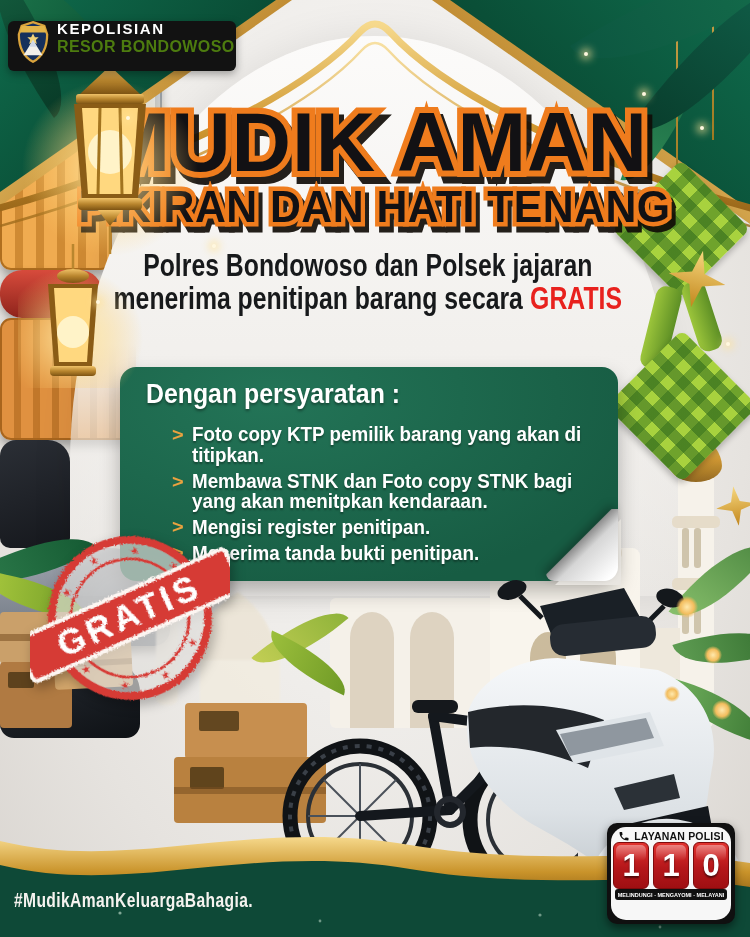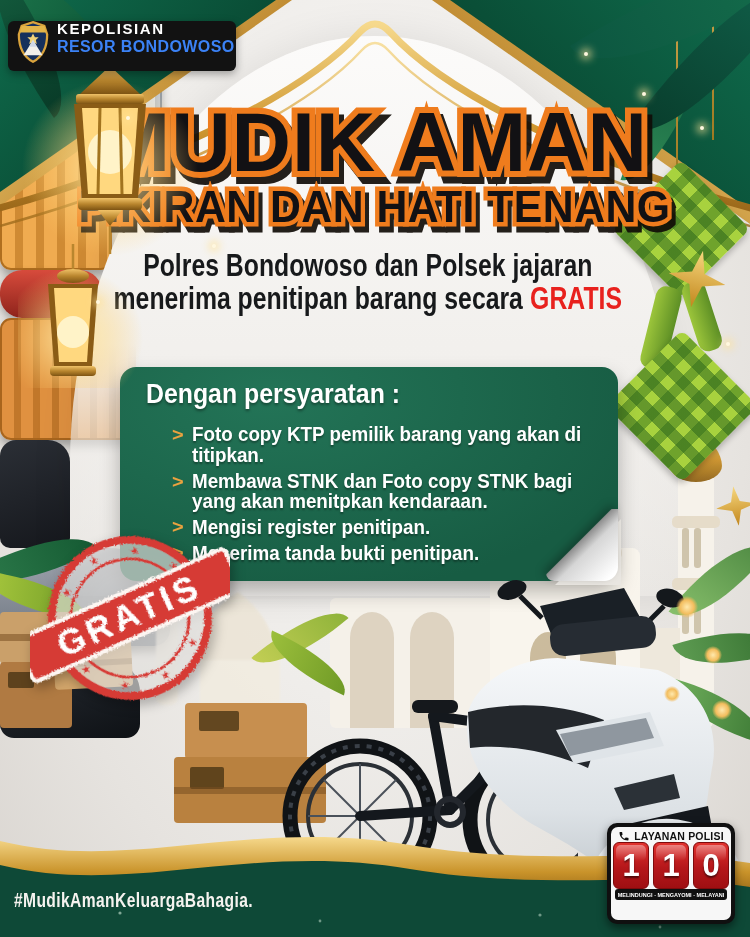--- a/index.html
+++ b/index.html
@@ -35,21 +35,21 @@
      repeating-linear-gradient(90deg,#a8d23e 0 11px,#6fa32c 11px 22px);
     box-shadow:2px 3px 6px rgba(0,0,0,.25);}
   .ribbon{position:absolute;border-radius:10px;background:linear-gradient(90deg,#9cc53b,#5d8f25);}
   .string{position:absolute;width:2px;background:linear-gradient(#caa24a,#9c771f);}
   .star4{position:absolute;clip-path:polygon(50% 0,61% 39%,100% 50%,61% 61%,50% 100%,39% 61%,0 50%,39% 39%);
     background:linear-gradient(180deg,#f7d87f,#c2861c);}
   
   .badge{left:8px;top:21px;width:220px;height:50px;background:#121212;border-radius:6px;
     display:flex;align-items:flex-start;gap:7px;padding-left:8px;z-index:5;box-shadow:0 3px 8px rgba(0,0,0,.35);}
   .badge-l1{font-size:15px;font-weight:600;color:#fff;letter-spacing:1.6px;line-height:1.1;}
-  .badge-l2{font-size:16px;font-weight:800;color:#3b82f6;letter-spacing:.4px;line-height:1.1;}
+  .badge-l2{font-size:16px;font-weight:800;color:#4d7c0f;letter-spacing:.4px;line-height:1.1;}
   
   .title-wrap{left:0;top:94px;width:750px;text-align:center;z-index:4;
     filter:drop-shadow(5px 7px 0 rgba(16,12,8,.92));}
   .sub-wrap{left:0;top:181px;width:750px;text-align:center;z-index:4;
     filter:drop-shadow(4px 6px 0 rgba(16,12,8,.92));}
   .outlined{position:relative;display:inline-block;font-weight:800;white-space:nowrap;}
   .outlined .stroke{position:absolute;left:0;top:0;color:#ef7c1d;z-index:0;}
   .outlined .fill{position:relative;color:#121114;z-index:1;}
   .t-main{font-size:84px;letter-spacing:1px;transform:scaleX(.98);}
   .t-main .stroke{-webkit-text-stroke:12px #ef7c1d;text-shadow:0 0 1px #ef7c1d;}
@@ -110,21 +110,21 @@
   .band-svg{left:0;top:795px;z-index:8;pointer-events:none;}
   .hashtag{left:14px;top:889px;z-index:9;color:#f5f3ef;font-weight:700;font-size:20px;
     transform:scaleX(.78);transform-origin:left;white-space:nowrap;letter-spacing:.5px;}
   .date-banner{left:213px;top:806px;width:322px;height:29px;background:#0d0d0d;border-radius:8px;
     z-index:9;display:flex;align-items:center;justify-content:center;box-shadow:0 3px 7px rgba(0,0,0,.45);}
   .date-text{color:#e3201b;font-weight:800;font-size:20.5px;transform:scaleX(.8);white-space:nowrap;
     text-shadow:0 2px 1px rgba(0,0,0,.8);}
   
   .svc{left:607px;top:823px;width:128px;height:101px;background:#101010;border-radius:10px;z-index:10;
     padding:4px;box-sizing:border-box;box-shadow:0 4px 10px rgba(0,0,0,.5);}
-  .svc-inner{width:100%;height:100%;background:#f7f7f7;border-radius:7px;display:flex;
+  .svc-inner{width:100%;height:100%;background:#f7f7f7;border-radius:15px;display:flex;
     flex-direction:column;align-items:center;justify-content:space-between;padding:3px 4px 20px;box-sizing:border-box;}
   .svc-top{display:flex;align-items:center;gap:4px;}
   .svc-label{font-size:10.5px;font-weight:800;color:#101010;letter-spacing:.2px;white-space:nowrap;}
   .svc-digits{display:flex;gap:4px;}
   .digit{width:34px;height:45px;border-radius:6px;position:relative;
     background:linear-gradient(180deg,#e2322e 0%,#b5171a 55%,#9f0f12 100%);
     border:1px solid #7e0a0c;display:flex;align-items:center;justify-content:center;
     color:#fff;font-size:31px;font-weight:800;text-shadow:0 2px 2px rgba(0,0,0,.55);}
   .digit::after{content:"";position:absolute;left:2px;right:2px;top:2px;height:16px;border-radius:5px;
     background:linear-gradient(180deg,rgba(255,255,255,.4),rgba(255,255,255,0));}

